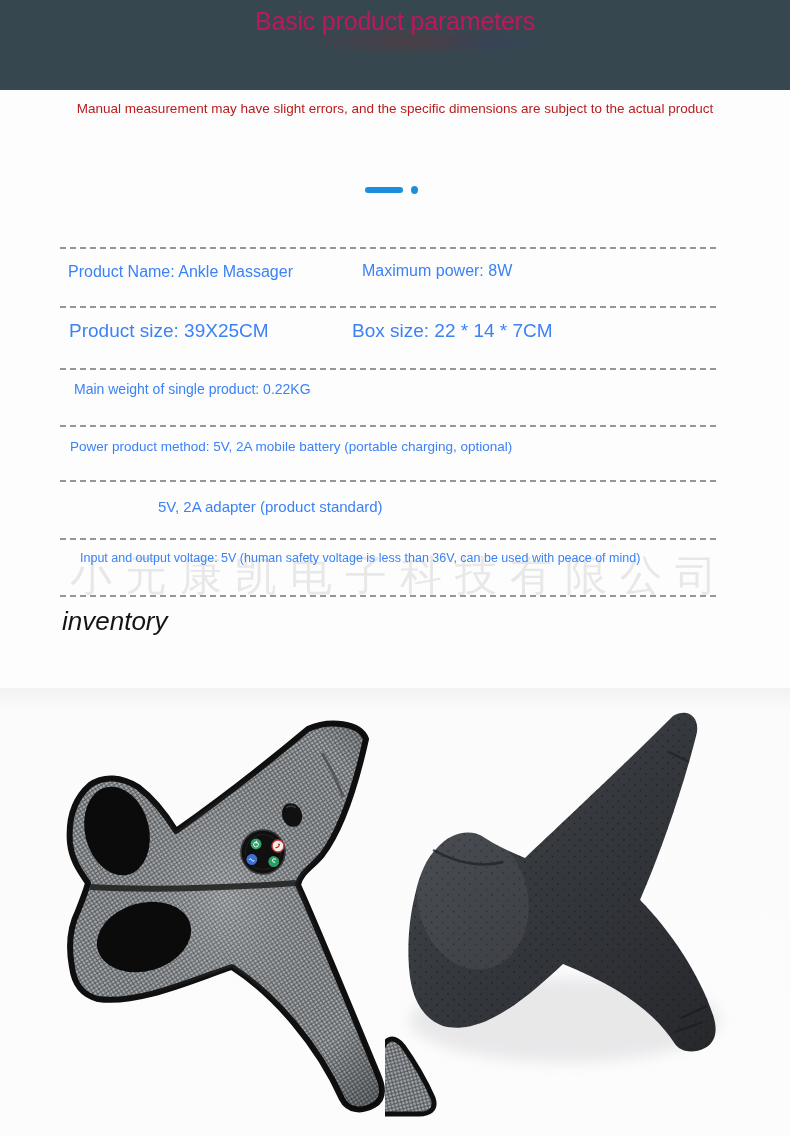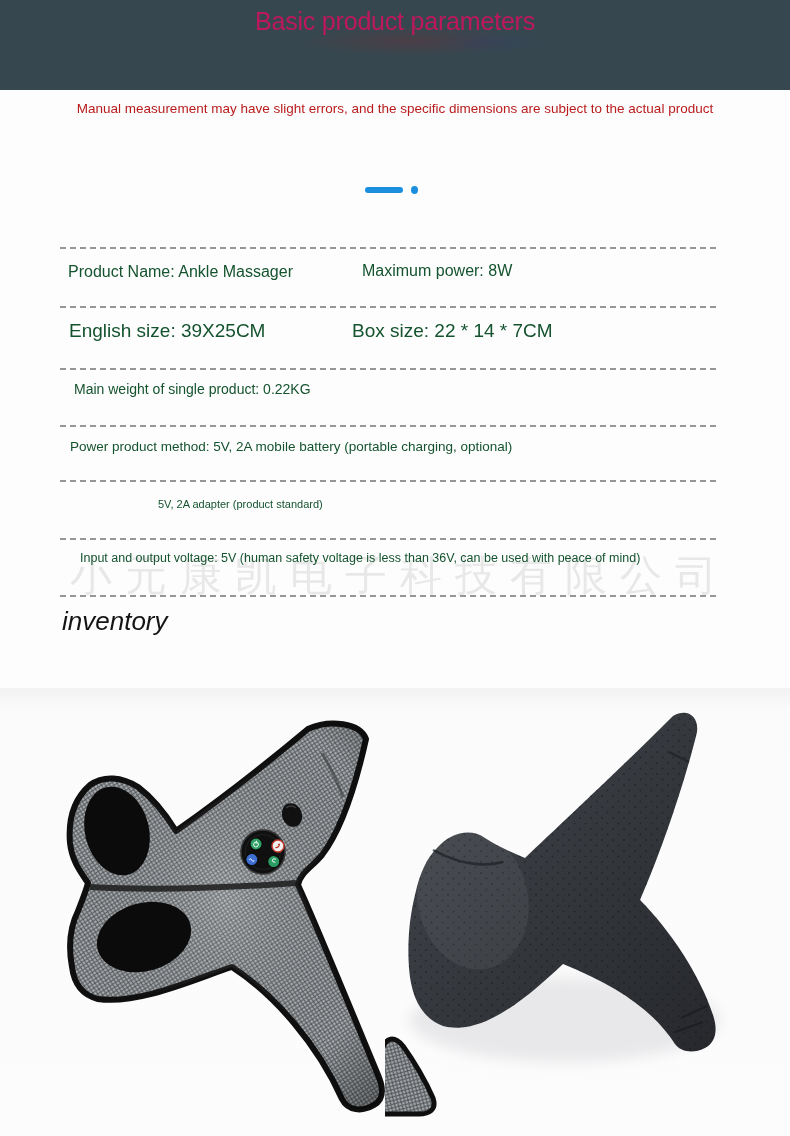--- a/index.html
+++ b/index.html
@@ -20,28 +20,28 @@
   
   .disclaimer{position:absolute;left:0;top:101px;width:790px;text-align:center;
     font-size:13.5px;color:#b91c1c;}
   
   .accent-dash{position:absolute;left:365px;top:187px;width:38px;height:6px;border-radius:3px;background:#1b8edd;}
   .accent-dot{position:absolute;left:411px;top:186px;width:7px;height:8px;border-radius:50%;background:#1b8edd;}
   
   .dline{position:absolute;left:60px;width:656px;height:0;border-top:2px dashed #969696;}
   .l1{top:247px}.l2{top:306px}.l3{top:368px}.l4{top:425px}.l5{top:480px}.l6{top:538px}.l7{top:595px}
   
-  .cell{position:absolute;white-space:nowrap;color:#14532d;}
+  .cell{position:absolute;white-space:nowrap;color:#3b82f6;}
   .r1a{left:68px;top:263px;font-size:16px;}
   .r1b{left:362px;top:262px;font-size:16px;}
   .r2a{left:69px;top:320px;font-size:19px;}
   .r2b{left:352px;top:320px;font-size:19px;}
   .r3a{left:74px;top:381px;font-size:14px;}
   .r4a{left:70px;top:439px;font-size:13.5px;}
-  .r5a{left:158px;top:498px;font-size:11px;}
+  .r5a{left:158px;top:498px;font-size:15px;}
   .r6a{left:80px;top:551px;font-size:12.5px;}
   
   .watermark{position:absolute;left:70px;top:548px;width:680px;font-size:42px;
     letter-spacing:13px;color:rgba(60,60,60,0.11);white-space:nowrap;z-index:0;}
   
   .inventory-heading{position:absolute;left:62px;top:606px;font-size:26px;color:#141414;font-style:italic;}
   .inventory-items{position:absolute;left:58px;top:665px;width:700px;font-size:15.5px;color:#2b2b2b;}
   
   .photo-area{position:absolute;left:0;top:688px;width:790px;height:448px;
     background:linear-gradient(180deg,#f2f2f3 0%,#fbfbfc 5%,#fcfcfd 100%);}
@@ -68,21 +68,21 @@
   <div class="dline l1"></div>
   <div class="dline l2"></div>
   <div class="dline l3"></div>
   <div class="dline l4"></div>
   <div class="dline l5"></div>
   <div class="dline l6"></div>
   <div class="dline l7"></div>
 
   <div class="cell r1a">Product Name: Ankle Massager</div>
   <div class="cell r1b">Maximum power: 8W</div>
-  <div class="cell r2a">English size: 39X25CM</div>
+  <div class="cell r2a">Product size: 39X25CM</div>
   <div class="cell r2b">Box size: 22 * 14 * 7CM</div>
   <div class="cell r3a">Main weight of single product: 0.22KG</div>
   <div class="cell r4a">Power product method: 5V, 2A mobile battery (portable charging, optional)</div>
   <div class="cell r5a">5V, 2A adapter (product standard)</div>
   <div class="cell r6a">Input and output voltage: 5V (human safety voltage is less than 36V, can be used with peace of mind)</div>
 
   <div class="inventory-heading">inventory</div>
 
   <div class="photo-area"></div>
 

